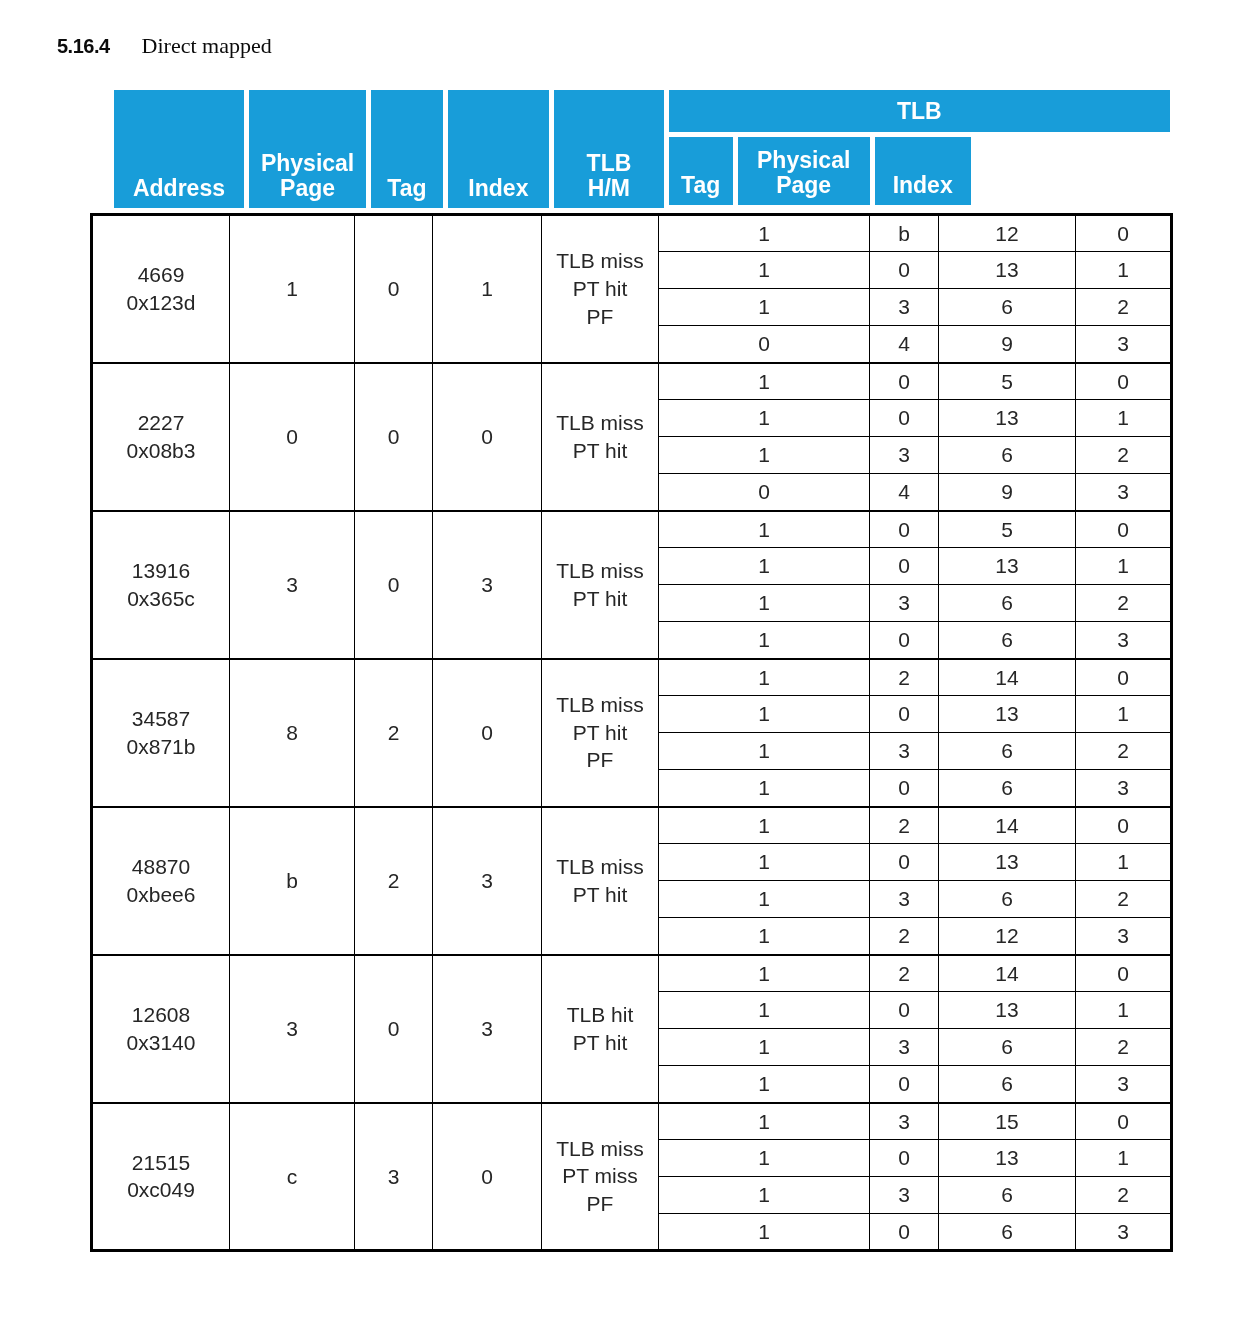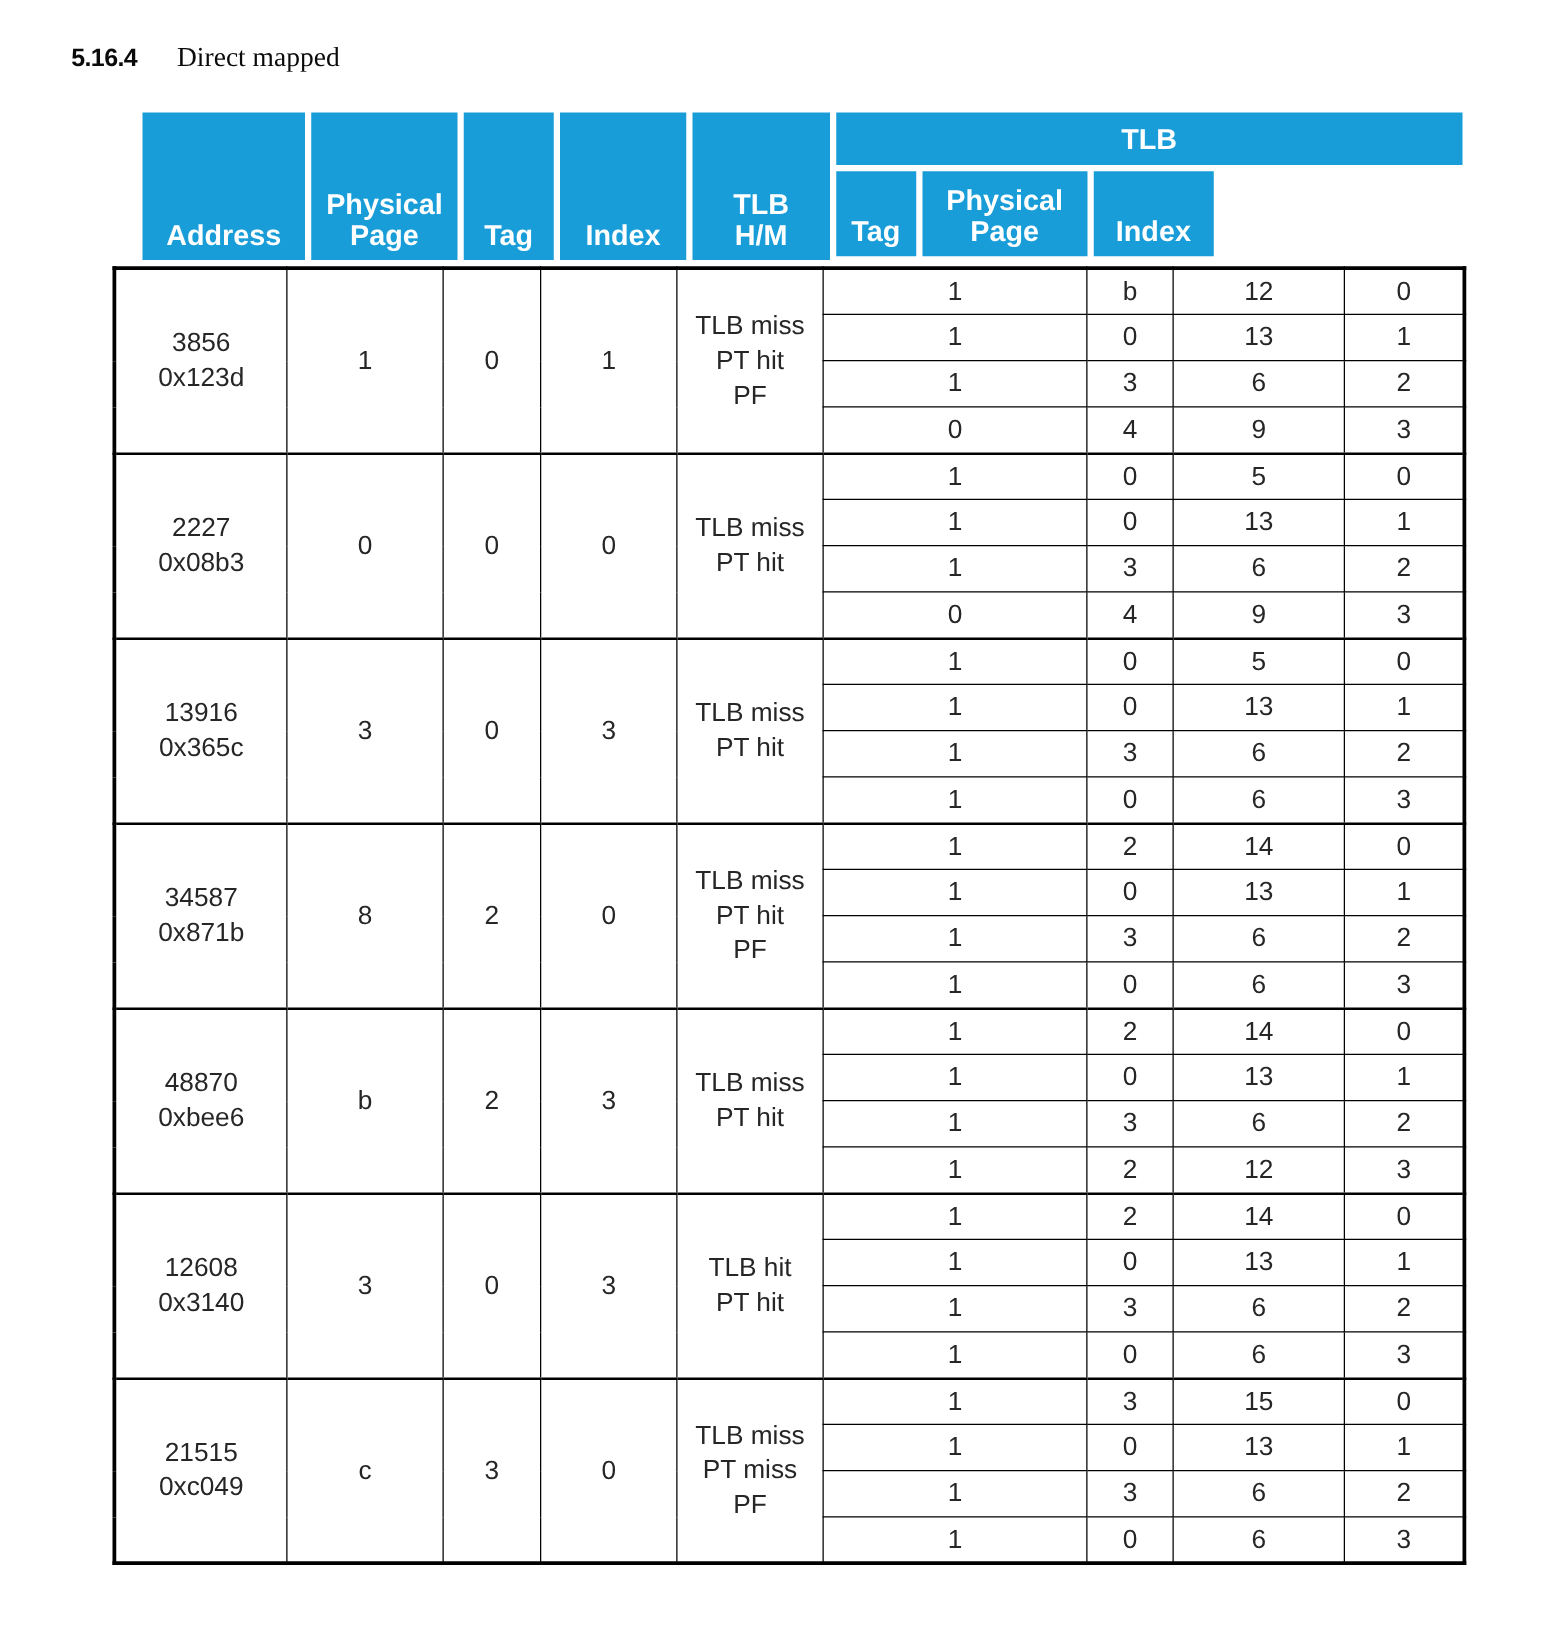--- a/index.html
+++ b/index.html
@@ -111,21 +111,21 @@
         <col style="width:109px">
           <col style="width:117px">
           <col style="width:211px">
         <col style="width:69px">
           <col style="width:137px">
           <col style="width:96px">
       </colgroup>
       <tbody id="tbody">
           <tr class="group-start">
             <td rowspan="4" class="multiline">
-              <div>3856</div>
+              <div>4669</div>
               <div>0x123d</div>
             </td>
             <td rowspan="4">1</td>
             <td rowspan="4">0</td>
             <td rowspan="4">1</td>
             <td rowspan="4" class="multiline">
               <div>TLB miss</div>
               <div>PT hit</div>
               <div>PF</div>
             </td>

